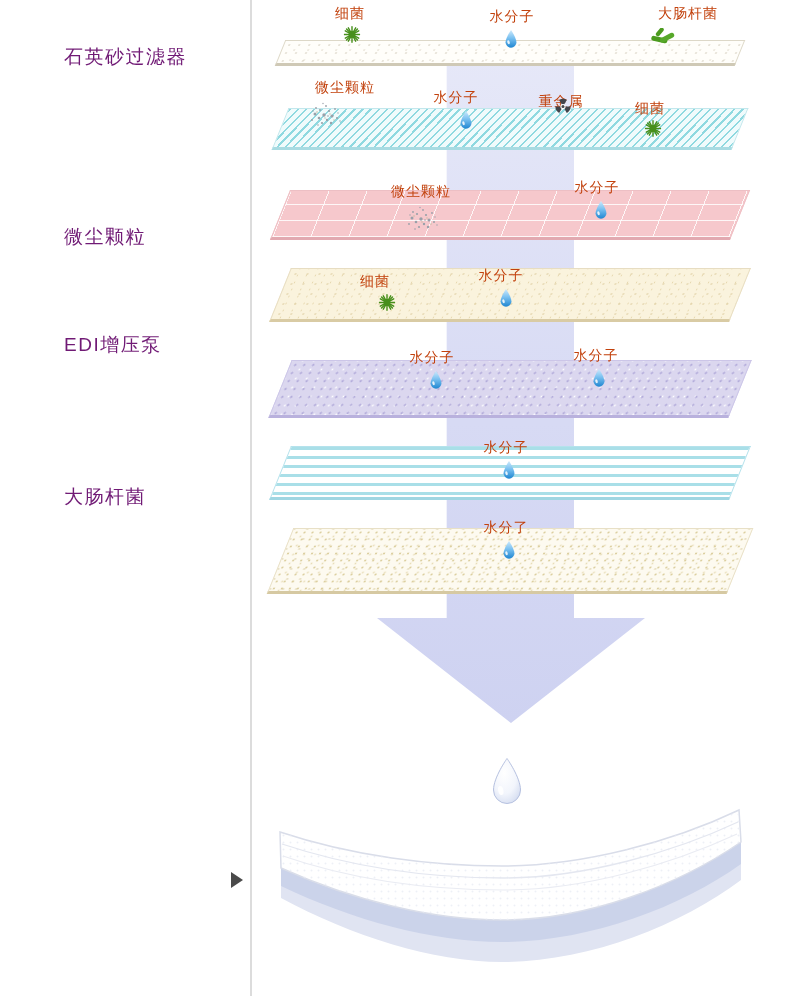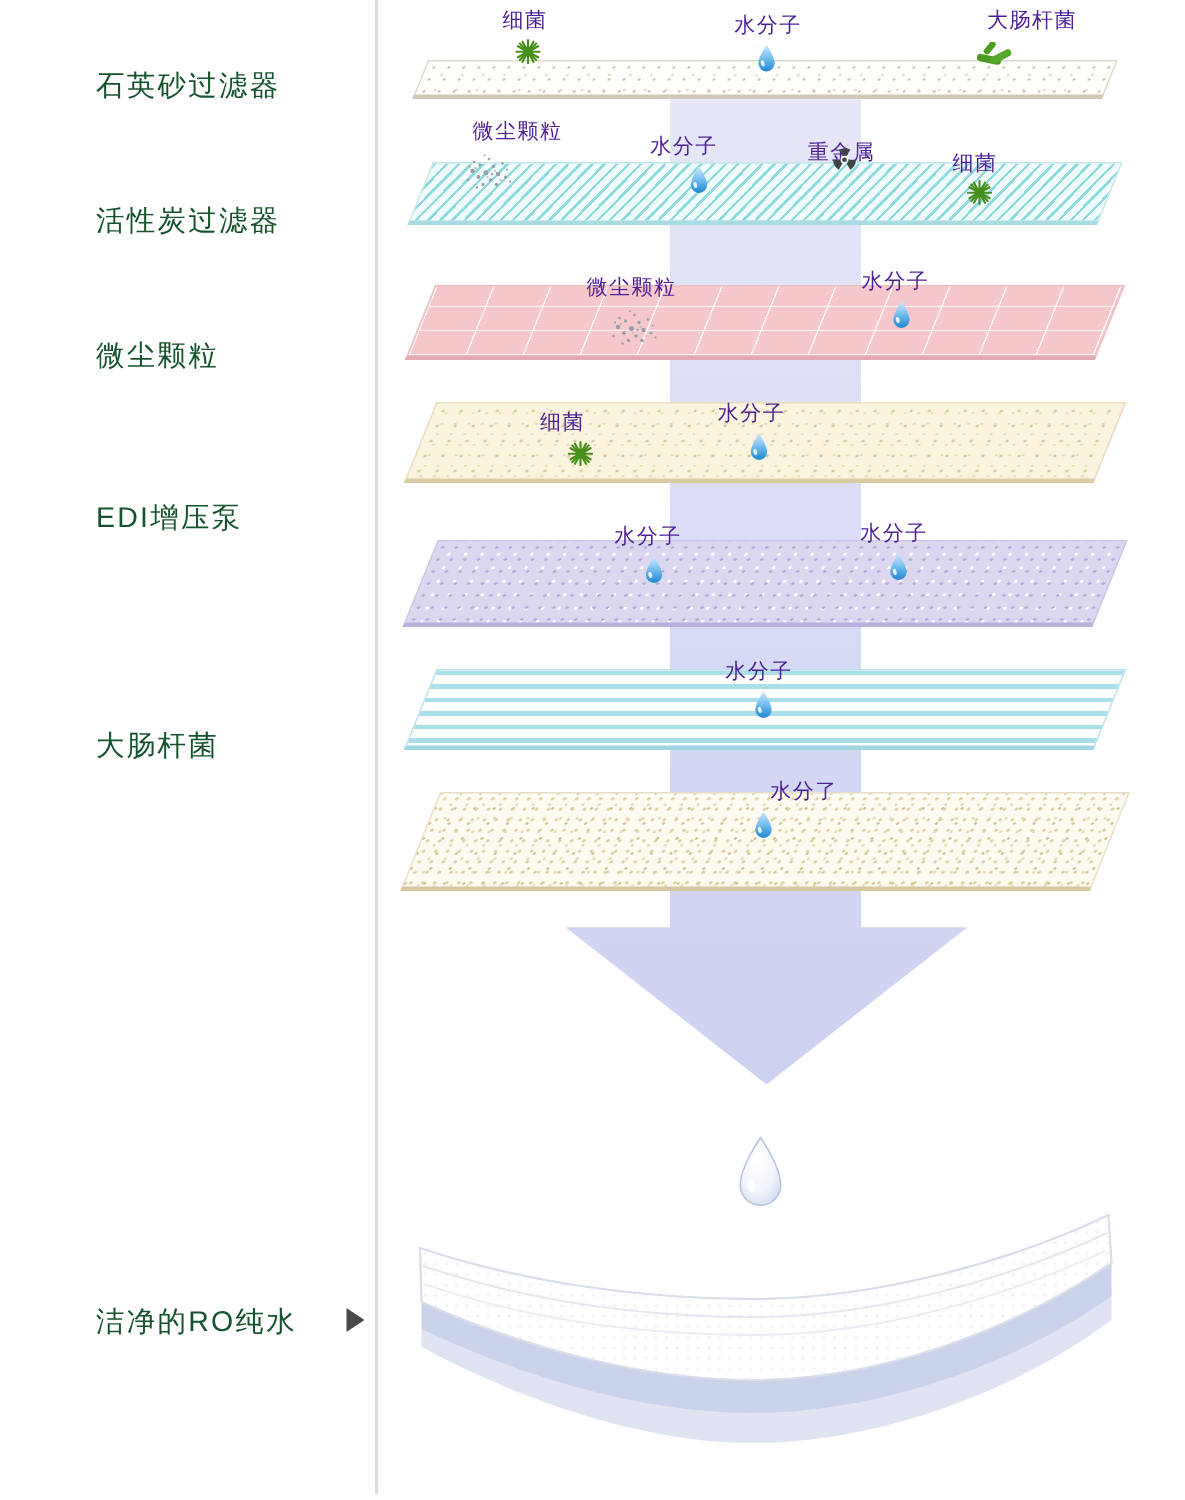--- a/index.html
+++ b/index.html
@@ -3,21 +3,21 @@
 <meta charset="utf-8">
 <style>
   html,body{margin:0;padding:0;background:#ffffff;}
   .canvas{
     position:relative;width:790px;height:1000px;overflow:hidden;
     background:#ffffff;font-family:"Liberation Sans",sans-serif;
   }
   
   .divider{position:absolute;left:250px;top:0;width:2px;height:996px;background:#dcdcdc;z-index:4;}
   .stage-label{
-    position:absolute;left:64px;font-size:19px;color:#14532d;letter-spacing:1.5px;
+    position:absolute;left:64px;font-size:19px;color:#701a75;letter-spacing:1.5px;
     z-index:5;white-space:nowrap;
   }
   .pointer{
     position:absolute;left:231px;top:872px;width:0;height:0;z-index:5;
     border-top:8px solid transparent;border-bottom:8px solid transparent;
     border-left:12px solid #4a4a4a;
   }
   
   .flow-arrow{
     position:absolute;left:377px;top:55px;width:268px;height:668px;z-index:1;
@@ -61,21 +61,21 @@
     border:1px solid #b5e2ec;border-bottom:3px solid #9fd6e2;
   }
   .l-sand{
     top:528px;height:66px;background-color:#fdfaf0;
     background-image:radial-gradient(#dccfa0 1px,transparent 1.2px),radial-gradient(#e8ddb8 1px,transparent 1.2px),radial-gradient(#cfc08e 0.9px,transparent 1.1px);
     background-size:8px 7px,11px 9px,13px 10px;background-position:0 0,4px 3px,7px 5px;
     border:1px solid #e8e0c6;border-bottom:3px solid #d6c9a2;
   }
   
   .ann-label{
-    position:absolute;transform:translateX(-50%);font-size:14px;color:#4c1d95;
+    position:absolute;transform:translateX(-50%);font-size:14px;color:#c2410c;
     letter-spacing:1px;white-space:nowrap;z-index:3;
   }
   .icon{position:absolute;transform:translateX(-50%);z-index:3;}
   .pad{position:absolute;left:252px;top:790px;z-index:2;}
   .bigdrop{position:absolute;left:507px;top:757px;transform:translateX(-50%);z-index:3;}
 </style>
 </head>
 <body>
 
 <div class="canvas">
@@ -155,25 +155,23 @@
           <path d="M10 10 L18 10 A8 8 0 0 1 14 16.93 Z"></path>
           <path d="M10 10 L6 16.93 A8 8 0 0 1 2 10 Z"></path>
         </g>
         <circle cx="10" cy="10" r="2.2" fill="#43444a" stroke="#ffffff" stroke-width="1.1"></circle>
       </symbol>
     </defs>
   </svg>
 
   <div class="divider"></div>
   <div class="stage-label" style="top:44px">石英砂过滤器</div>
-  <div class="stage-label" style="top:134px">活性炭过滤器</div>
   <div class="stage-label" style="top:224px">微尘颗粒</div>
   <div class="stage-label" style="top:332px">EDI增压泵</div>
   <div class="stage-label" style="top:484px">大肠杆菌</div>
-  <div class="stage-label" style="top:868px">洁净的RO纯水</div>
   <div class="pointer"></div>
 
   <div class="flow-arrow"></div>
 
   <div class="layer l-quartz"></div>
   <div class="layer l-carbon"></div>
   <div class="layer l-ro"></div>
   <div class="layer l-edi"></div>
   <div class="layer l-uv"></div>
   <div class="layer l-precision"></div>
@@ -234,21 +232,21 @@
   <div class="ann-label" style="left:596px;top:347px">水分子</div>
   <svg class="icon" style="left:599px;top:368px" width="16" height="21">
       <use href="#sym-drop"></use>
     </svg>
 
   <div class="ann-label" style="left:506px;top:439px">水分子</div>
   <svg class="icon" style="left:509px;top:460px" width="16" height="21">
       <use href="#sym-drop"></use>
     </svg>
 
-  <div class="ann-label" style="left:536px;top:519px">水分了</div>
+  <div class="ann-label" style="left:506px;top:519px">水分了</div>
   <svg class="icon" style="left:509px;top:540px" width="16" height="21">
       <use href="#sym-drop"></use>
     </svg>
 
   <svg class="bigdrop" width="40" height="54">
       <use href="#sym-bigdrop"></use>
     </svg>
 
   <svg class="pad" width="500" height="212" viewBox="0 0 500 212">
     <defs>

